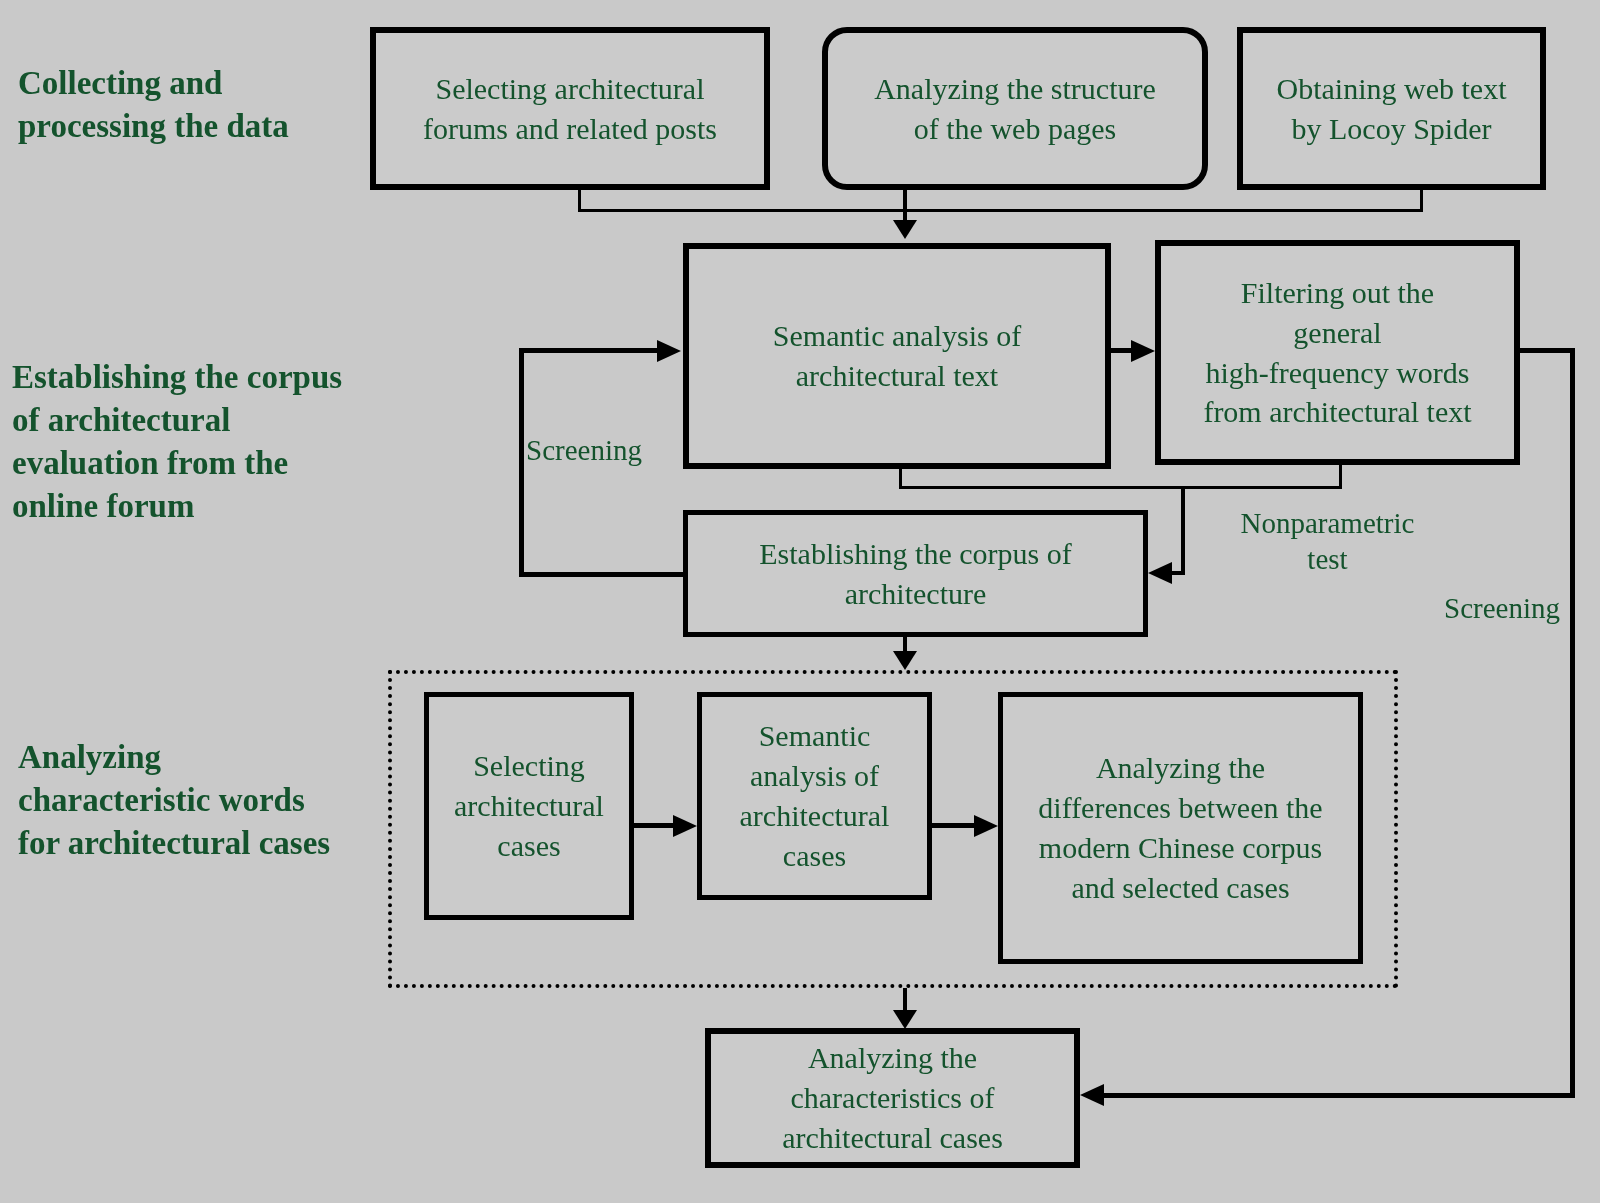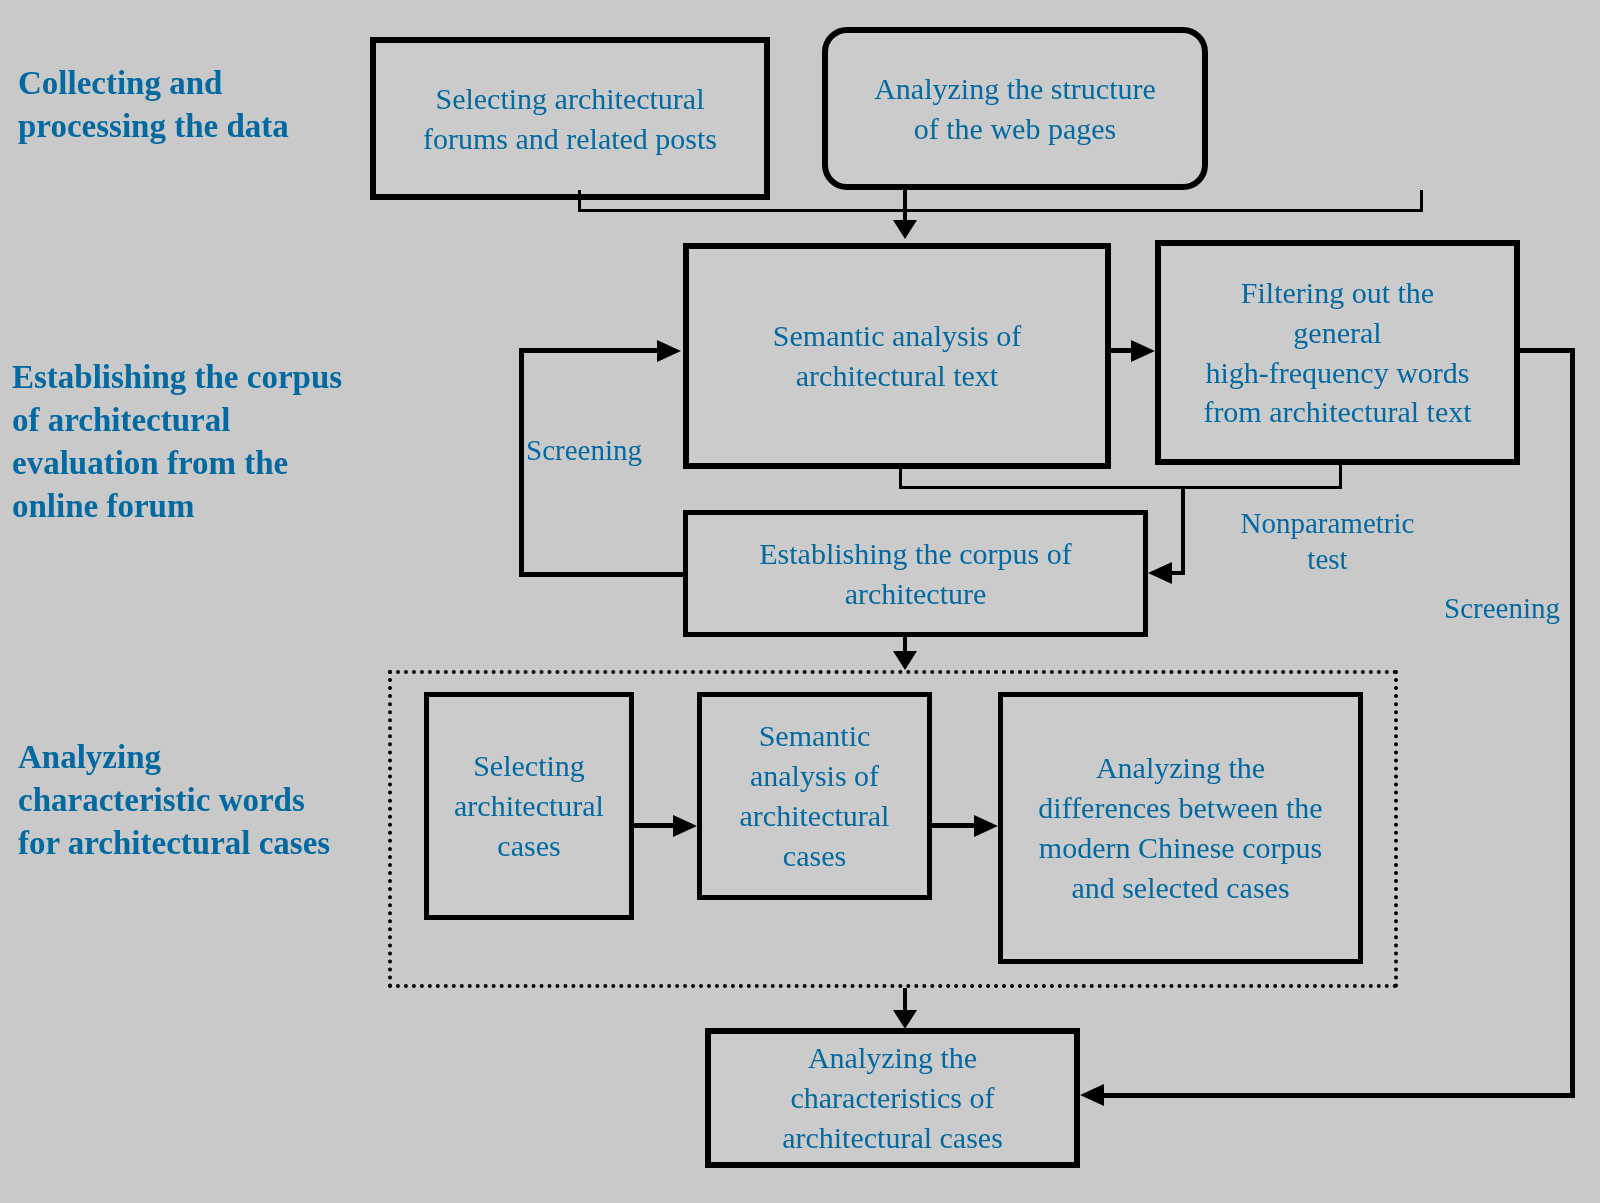--- a/index.html
+++ b/index.html
@@ -2,21 +2,21 @@
 <html><head>
 <meta charset="utf-8">
 <style>
   html,body { margin:0; padding:0; }
   body { background:#c9c9c9; }
   #canvas {
     position:relative;
     width:1600px; height:1203px;
     background:#c9c9c9;
     font-family:"Liberation Serif","DejaVu Serif",serif;
-    color:#0369a1;
+    color:#14532d;
     overflow:hidden;
   }
   .box {
     position:absolute;
     box-sizing:border-box;
     background:#cbcbcb;
     border:6px solid #000;
     display:flex; align-items:center; justify-content:center;
     text-align:center;
     font-size:30px; line-height:1.33;
@@ -57,26 +57,28 @@
 
   <div class="section-label" style="left:12px; top:356px; width:390px;">Establishing the corpus
 of architectural
 evaluation from the
 online forum</div>
 
   <div class="section-label" style="left:18px; top:736px; width:380px;">Analyzing
 characteristic words
 for architectural cases</div>
 
-  <div class="box" style="left:370px; top:27px; width:400px; height:163px;margin-top:10px;">Selecting architectural
+  <div class="box" style="left:370px; top:27px; width:400px; height:163px;">Selecting architectural
 forums and related posts</div>
 
   <div class="box" style="left:822px; top:27px; width:386px; height:163px;border-radius:25px;">Analyzing the structure
 of the web pages</div>
 
+  <div class="box" style="left:1237px; top:27px; width:309px; height:163px;">Obtaining web text
+by Locoy Spider</div>
 
   <div class="vline" style="left:578px; top:190px; width:3px; height:22px;"></div>
   <div class="vline" style="left:1420px; top:190px; width:3px; height:22px;"></div>
   <div class="hline" style="left:578px; top:209px; width:845px; height:3px;"></div>
   <div class="vline" style="left:903px; top:190px; width:4px; height:32px;"></div>
   <div class="ah ah-down" style="left:893px; top:220px;"></div>
 
   <div class="box" style="left:683px; top:243px; width:428px; height:226px;">Semantic analysis of
 architectural text</div>
 

